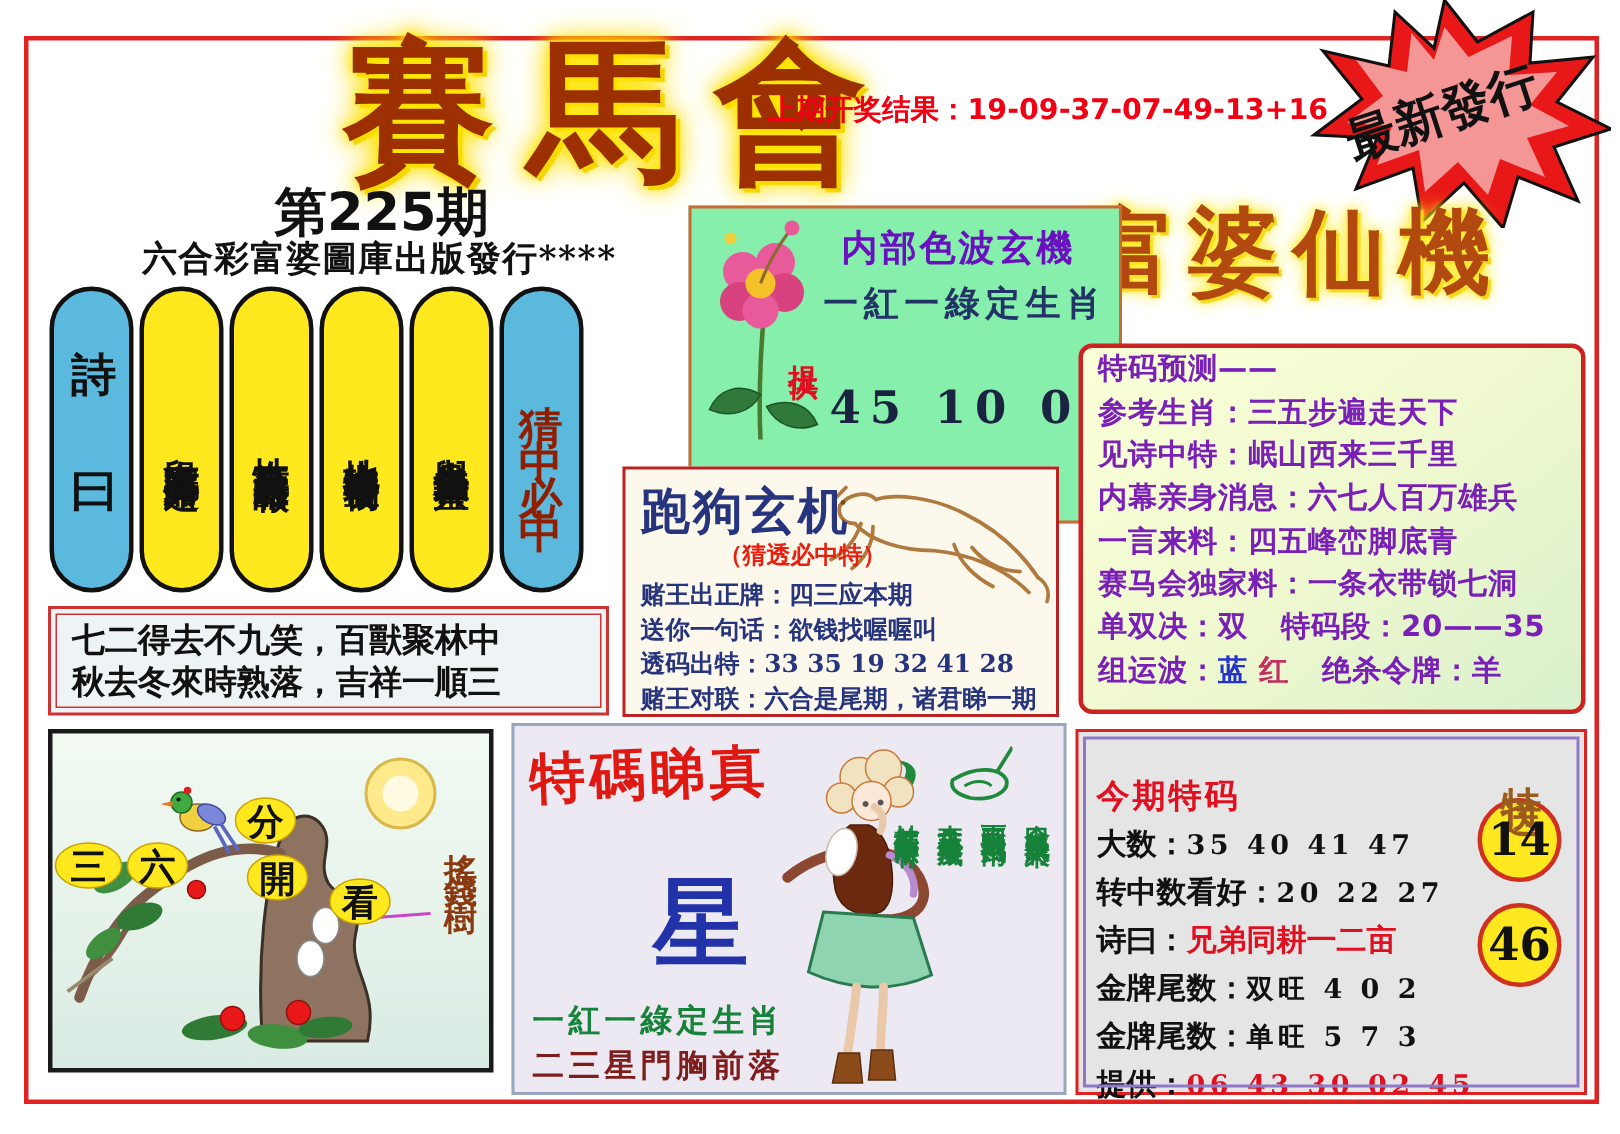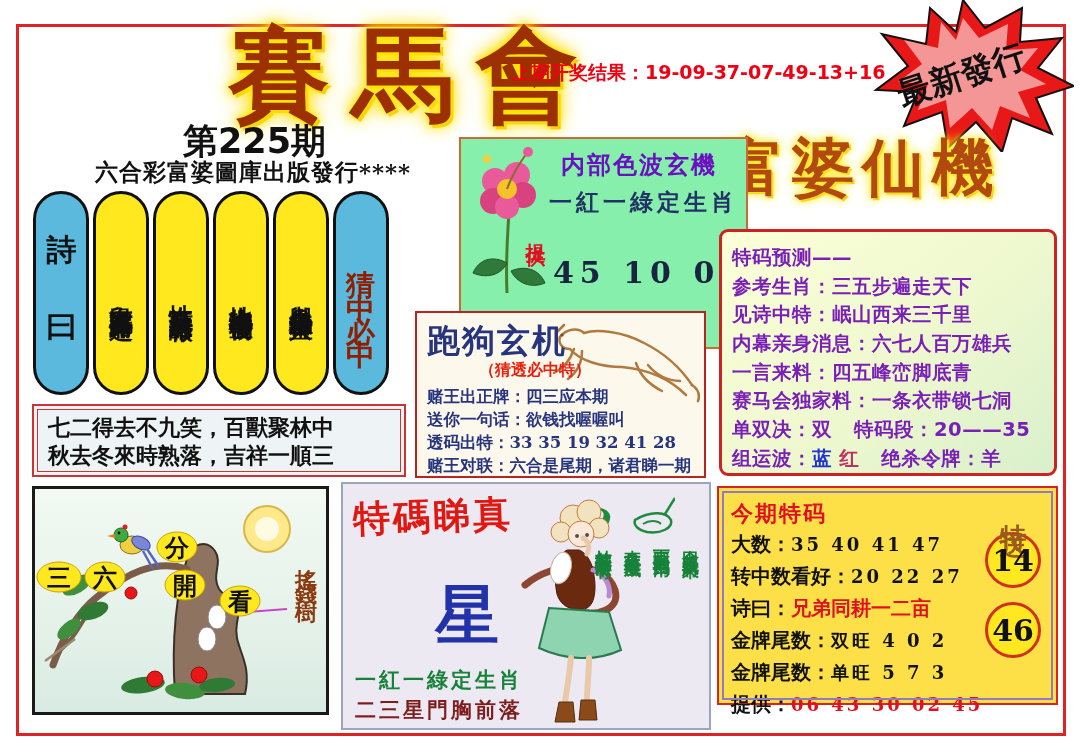--- a/index.html
+++ b/index.html
@@ -47,21 +47,21 @@
   
   .dog-box{position:absolute;left:415px;top:311px;width:291px;height:167px;background:#fdf8ec;border:2px solid #bb2222;box-sizing:border-box;}
   .dog-title{position:absolute;left:10px;top:6px;font-size:33px;font-weight:bold;color:#26357e;font-family:"DejaVu Serif",serif;letter-spacing:2px;}
   .dog-sub{position:absolute;left:62px;top:47px;font-size:16px;font-weight:bold;color:#e82010;}
   .dog-art{position:absolute;right:2px;top:2px;}
   .dog-lines{position:absolute;left:10px;top:72px;width:275px;}
   .dog-lines div{font-size:16.5px;font-weight:bold;color:#26357e;line-height:1.4;white-space:nowrap;font-family:"DejaVu Serif",serif;}
 
   
   .forecast-box{position:absolute;left:719px;top:229px;width:338px;height:247px;border:3px solid #cc2222;border-radius:9px;
-    background:linear-gradient(140deg,#fbffd8 0%,#eef8cf 55%,#d8f0cc 100%);box-sizing:border-box;padding:12px 10px;}
+    background:linear-gradient(140deg,#fbffd8 0%,#eef8cf 55%,#d8f0cc 100%);box-sizing:border-box;padding:0 10px;}
   .forecast-box .fl{font-size:19.5px;font-weight:bold;color:#7a1fb8;line-height:1.47;white-space:nowrap;letter-spacing:0.5px;}
   .fc-blue{color:#2233cc;}
   .fc-red{color:#c03060;}
   .fc-gap{display:inline-block;width:22px;}
 
   
   .tree-box{position:absolute;left:32px;top:486px;width:297px;height:229px;border:3px solid #1a1a1a;
     background:linear-gradient(180deg,#f2faf2 0%,#e2f0e8 70%,#d8ebe2 100%);box-sizing:border-box;}
   .tree-label{position:absolute;right:4px;top:62px;writing-mode:vertical-rl;text-orientation:upright;color:#8b3a10;
     font-weight:bold;font-size:22px;letter-spacing:16px;font-family:"DejaVu Serif",serif;}
@@ -71,22 +71,22 @@
   .star-title{position:absolute;left:10px;top:8px;font-size:37px;font-weight:bold;color:#e01812;font-family:"DejaVu Serif",serif;letter-spacing:3px;transform:rotate(-2deg);}
   .star-title-d{position:absolute;left:238px;top:16px;font-size:34px;font-weight:bold;color:#1f8a3c;font-style:italic;font-family:"DejaVu Serif",serif;transform:rotate(14deg);}
   .star-big{position:absolute;left:92px;top:88px;font-size:64px;font-weight:bold;color:#2233aa;font-family:"DejaVu Serif",serif;}
   .star-green1{position:absolute;left:12px;top:182px;font-size:21px;font-weight:bold;color:#17823a;font-family:"DejaVu Serif",serif;letter-spacing:3px;white-space:nowrap;}
   .star-green2{position:absolute;left:12px;top:212px;font-size:21px;font-weight:bold;color:#7f1d1d;font-family:"DejaVu Serif",serif;letter-spacing:3px;white-space:nowrap;}
   .star-cols{position:absolute;right:6px;top:52px;height:190px;writing-mode:vertical-rl;text-orientation:upright;}
   .star-cols span{display:block;font-size:17px;font-weight:bold;color:#17823a;font-family:"DejaVu Serif",serif;letter-spacing:2px;margin-left:6px;}
   .star-girl{position:absolute;left:152px;top:6px;}
 
   
-  .special-box{position:absolute;left:717px;top:486px;width:341px;height:219px;background:#fde047;border:2px solid #dd2222;
-    outline:2px solid #8f7ac8;outline-offset:-7px;box-sizing:border-box;padding:10px 12px;}
+  .special-box{position:absolute;left:717px;top:486px;width:341px;height:244px;background:#e5e5e5;border:2px solid #dd2222;
+    outline:2px solid #8f7ac8;outline-offset:-7px;box-sizing:border-box;padding:28px 12px;}
   .sp-row{white-space:nowrap;line-height:31px;}
   .sp-title{font-size:22px;font-weight:bold;color:#e01020;font-family:"DejaVu Serif",serif;letter-spacing:2px;}
   .sp-label{font-size:20px;font-weight:bold;color:#111;font-family:"DejaVu Serif",serif;}
   .sp-num{font-size:18px;font-weight:bold;color:#111;font-family:"DejaVu Serif",serif;letter-spacing:3px;}
   .sp-red{color:#e01020;}
   .sp-side{position:absolute;right:12px;top:14px;width:62px;}
   .sp-side-label{writing-mode:vertical-rl;text-orientation:upright;color:#9a5b1d;font-weight:bold;font-size:27px;letter-spacing:8px;font-family:"DejaVu Serif",serif;margin:0 auto;}
   .sp-circle{width:56px;height:56px;border-radius:50%;background:#ffe820;border:3px solid #d03020;box-sizing:border-box;
     display:flex;align-items:center;justify-content:center;font-size:30px;font-weight:bold;color:#111;font-family:"DejaVu Serif",serif;margin:14px auto 0 auto;}
 </style>

